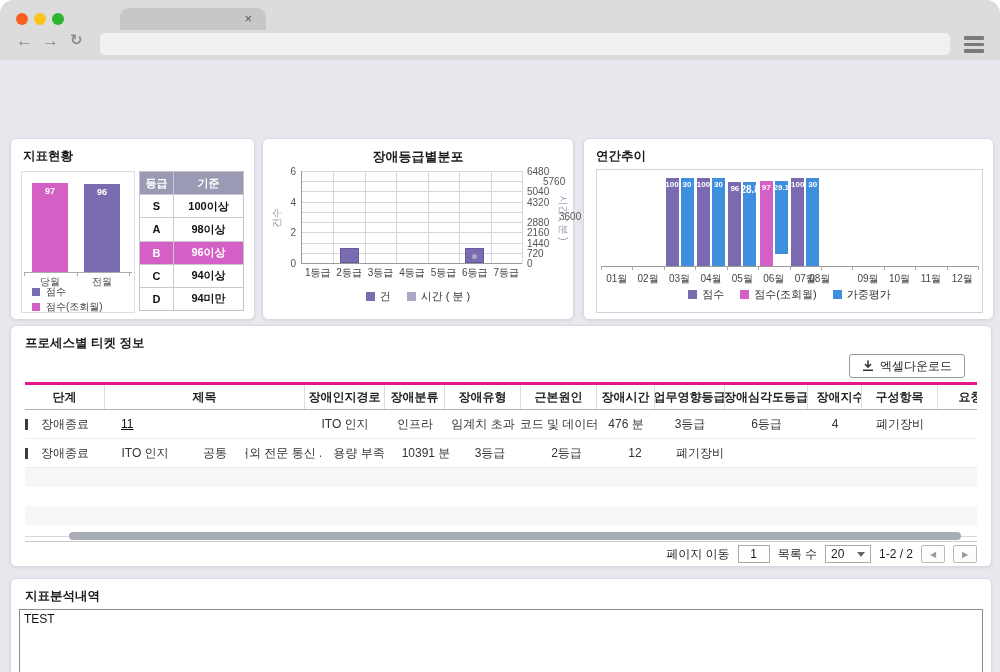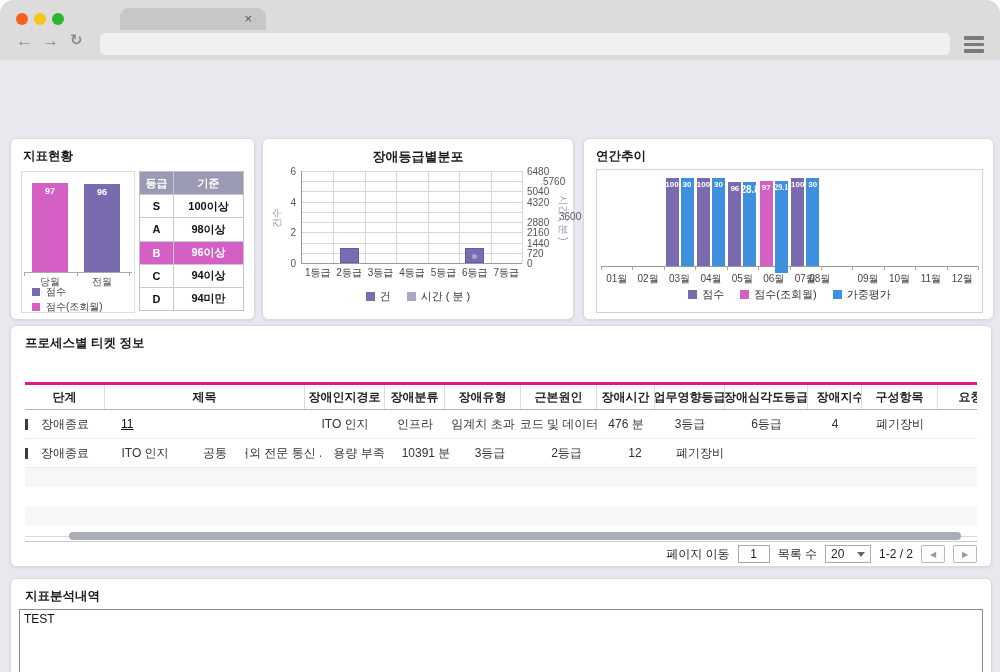--- a/index.html
+++ b/index.html
@@ -258,21 +258,21 @@
         </div>
         <div style="position: absolute; left: 131.375px; top: 11.52px; width: 13px; height: 84.48px; background: rgb(122, 106, 176);">
           <div style="position: absolute; top: 2px; left: -3px; width: 19px; text-align: center; color: rgb(255, 255, 255); font-size: 8px; font-weight: bold; white-space: nowrap;">96</div>
         </div>
         <div style="position: absolute; left: 146.375px; top: 11.52px; width: 13px; height: 84.48px; background: rgb(63, 143, 223);">
           <div style="position: absolute; top: 2px; left: -3px; width: 19px; text-align: center; color: rgb(255, 255, 255); font-size: 10px; font-weight: bold; white-space: nowrap;">28.8</div>
         </div>
         <div style="position: absolute; left: 162.792px; top: 10.64px; width: 13px; height: 85.36px; background: rgb(212, 95, 197);">
           <div style="position: absolute; top: 2px; left: -3px; width: 19px; text-align: center; color: rgb(255, 255, 255); font-size: 8px; font-weight: bold; white-space: nowrap;">97</div>
         </div>
-        <div style="position: absolute; left: 177.792px; top: 10.64px; width: 13px; height: 92px; background: rgb(63, 143, 223); font-family: Liberation Serif, serif;">
+        <div style="position: absolute; left: 177.792px; top: 10.64px; width: 13px; height: 73px; background: rgb(63, 143, 223);">
           <div style="position: absolute; top: 2px; left: -3px; width: 19px; text-align: center; color: rgb(255, 255, 255); font-size: 8px; font-weight: bold; white-space: nowrap;">29.1</div>
         </div>
         <div style="position: absolute; left: 194.208px; top: 8px; width: 13px; height: 88px; background: rgb(122, 106, 176);">
           <div style="position: absolute; top: 2px; left: -3px; width: 19px; text-align: center; color: rgb(255, 255, 255); font-size: 8px; font-weight: bold; white-space: nowrap;">100</div>
         </div>
         <div style="position: absolute; left: 209.208px; top: 8px; width: 13px; height: 88px; background: rgb(63, 143, 223);">
           <div style="position: absolute; top: 2px; left: -3px; width: 19px; text-align: center; color: rgb(255, 255, 255); font-size: 8px; font-weight: bold; white-space: nowrap;">30</div>
         </div>
         <div class="alegend" style="top: 117px;">
           <div class="litem">
@@ -286,20 +286,27 @@
           <div class="litem">
             <div class="lsq" style="background: rgb(63, 143, 223);"></div>
             <div>가중평가</div>
           </div>
         </div>
       </div>
   </div>
 
   <div class="panel" id="pt">
     <div class="ptitle" style="left:14px">프로세스별 티켓 정보</div>
+    <div class="excel">
+      <svg width="12" height="12" viewBox="0 0 12 12">
+        <path d="M6 0.5 L6 6.5 M3 4 L6 7.2 L9 4" stroke="#333" stroke-width="1.6" fill="none"></path>
+        <path d="M1 9.5 L11 9.5 L11 11 L1 11 Z" fill="#333"></path>
+      </svg>
+      <span>엑셀다운로드</span>
+    </div>
     <div id="ttable">
       <div class="thead" id="thead">
           <div class="th" style="width: 80px;">단계</div>
           <div class="th" style="width: 200px;">제목</div>
           <div class="th" style="width: 80px;">장애인지경로</div>
           <div class="th" style="width: 60px;">장애분류</div>
           <div class="th" style="width: 76px;">장애유형</div>
           <div class="th" style="width: 76px;">근본원인</div>
           <div class="th" style="width: 58px;">장애시간</div>
           <div class="th" style="width: 70px;">업무영향등급</div>

